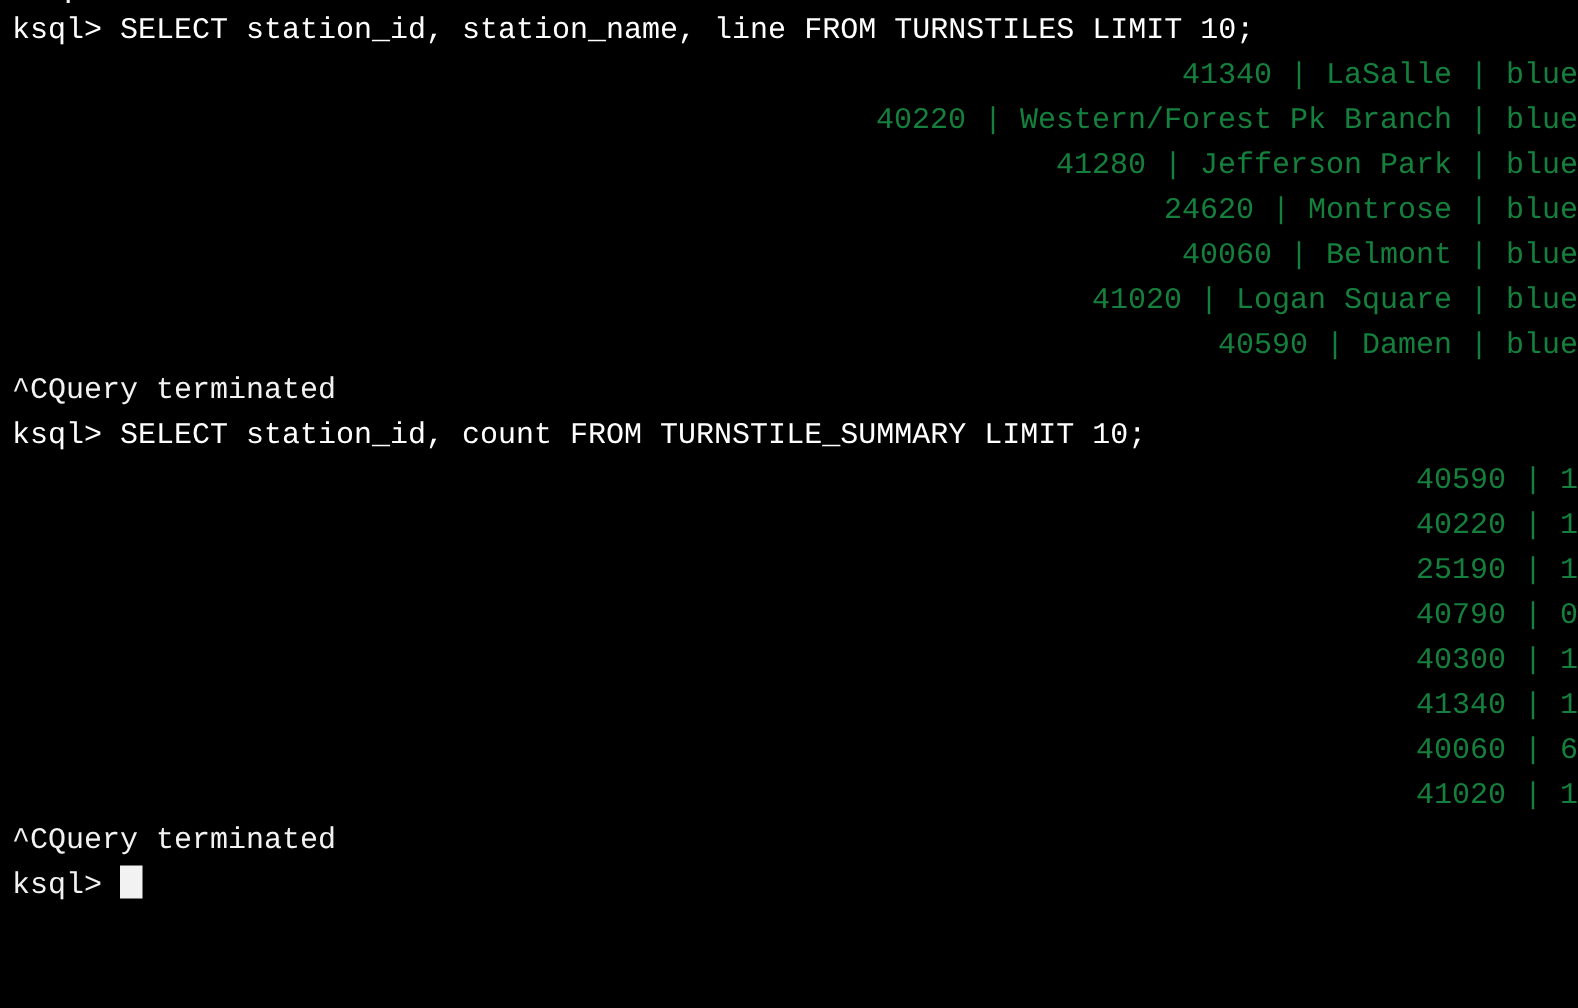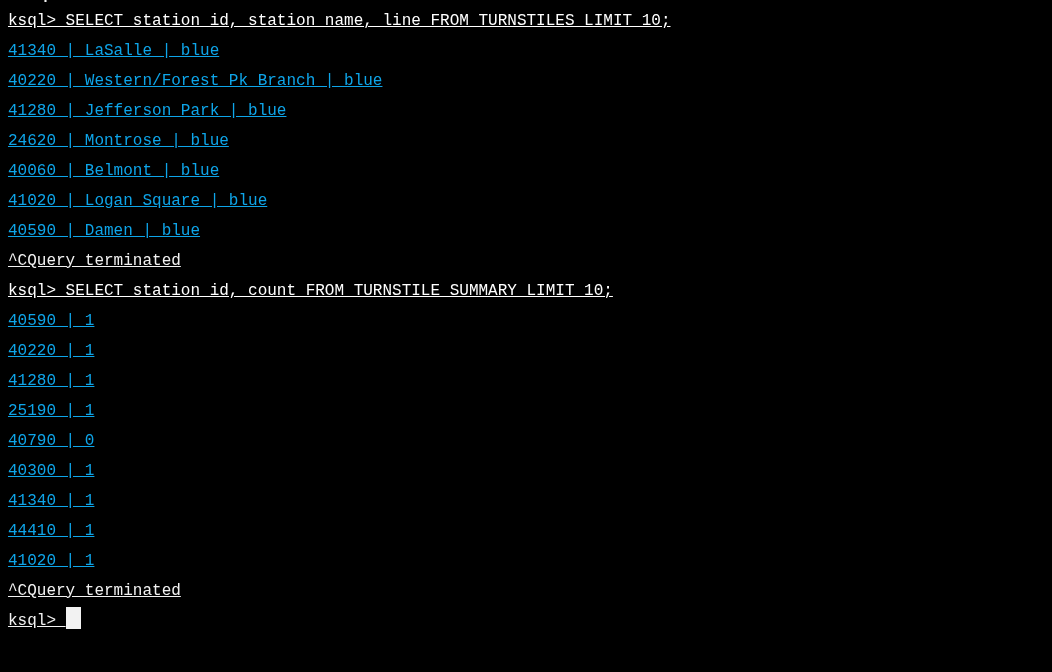--- a/index.html
+++ b/index.html
@@ -50,31 +50,30 @@
     top: 6px;
     left: 0;
     width: 1052px;
     padding-left: 8px;
   }
 
   .line {
     display: block;
     height: 30px;
     line-height: 30px;
-    font-size: 16px;
+    font-size: 20px;
     letter-spacing: 0px;
     white-space: pre;
     color: #f2f2f2;
     font-family: "Liberation Mono", "DejaVu Sans Mono", monospace;
-    text-decoration: underline;
     -webkit-font-smoothing: none;
   }
 
   .line.prompt-line { color: #ffffff; }
-  .line.result-row  { color: #0ea5e9; }
+  .line.result-row  { color: #15803d; text-align: right; }
   .line.notice      { color: #f2f2f2; }
 
   
   .line.cursor-line {
     position: relative;
   }
   .cursor-block {
     display: inline-block;
     width: 15px;
     height: 22px;
@@ -95,25 +94,24 @@
     <div class="line result-row">40220 | Western/Forest Pk Branch | blue</div>
     <div class="line result-row">41280 | Jefferson Park | blue</div>
     <div class="line result-row">24620 | Montrose | blue</div>
     <div class="line result-row">40060 | Belmont | blue</div>
     <div class="line result-row">41020 | Logan Square | blue</div>
     <div class="line result-row">40590 | Damen | blue</div>
     <div class="line notice">^CQuery terminated</div>
     <div class="line prompt-line">ksql&gt; SELECT station_id, count FROM TURNSTILE_SUMMARY LIMIT 10;</div>
     <div class="line result-row">40590 | 1</div>
     <div class="line result-row">40220 | 1</div>
-    <div class="line result-row">41280 | 1</div>
     <div class="line result-row">25190 | 1</div>
     <div class="line result-row">40790 | 0</div>
     <div class="line result-row">40300 | 1</div>
     <div class="line result-row">41340 | 1</div>
-    <div class="line result-row">44410 | 1</div>
+    <div class="line result-row">40060 | 6</div>
     <div class="line result-row">41020 | 1</div>
     <div class="line notice">^CQuery terminated</div>
 
     <div class="line cursor-line"><span>ksql&gt; </span><span class="cursor-block" style="background: rgb(242, 242, 242);"></span></div>
   </div>
 
 </div>
 
 </body></html>

